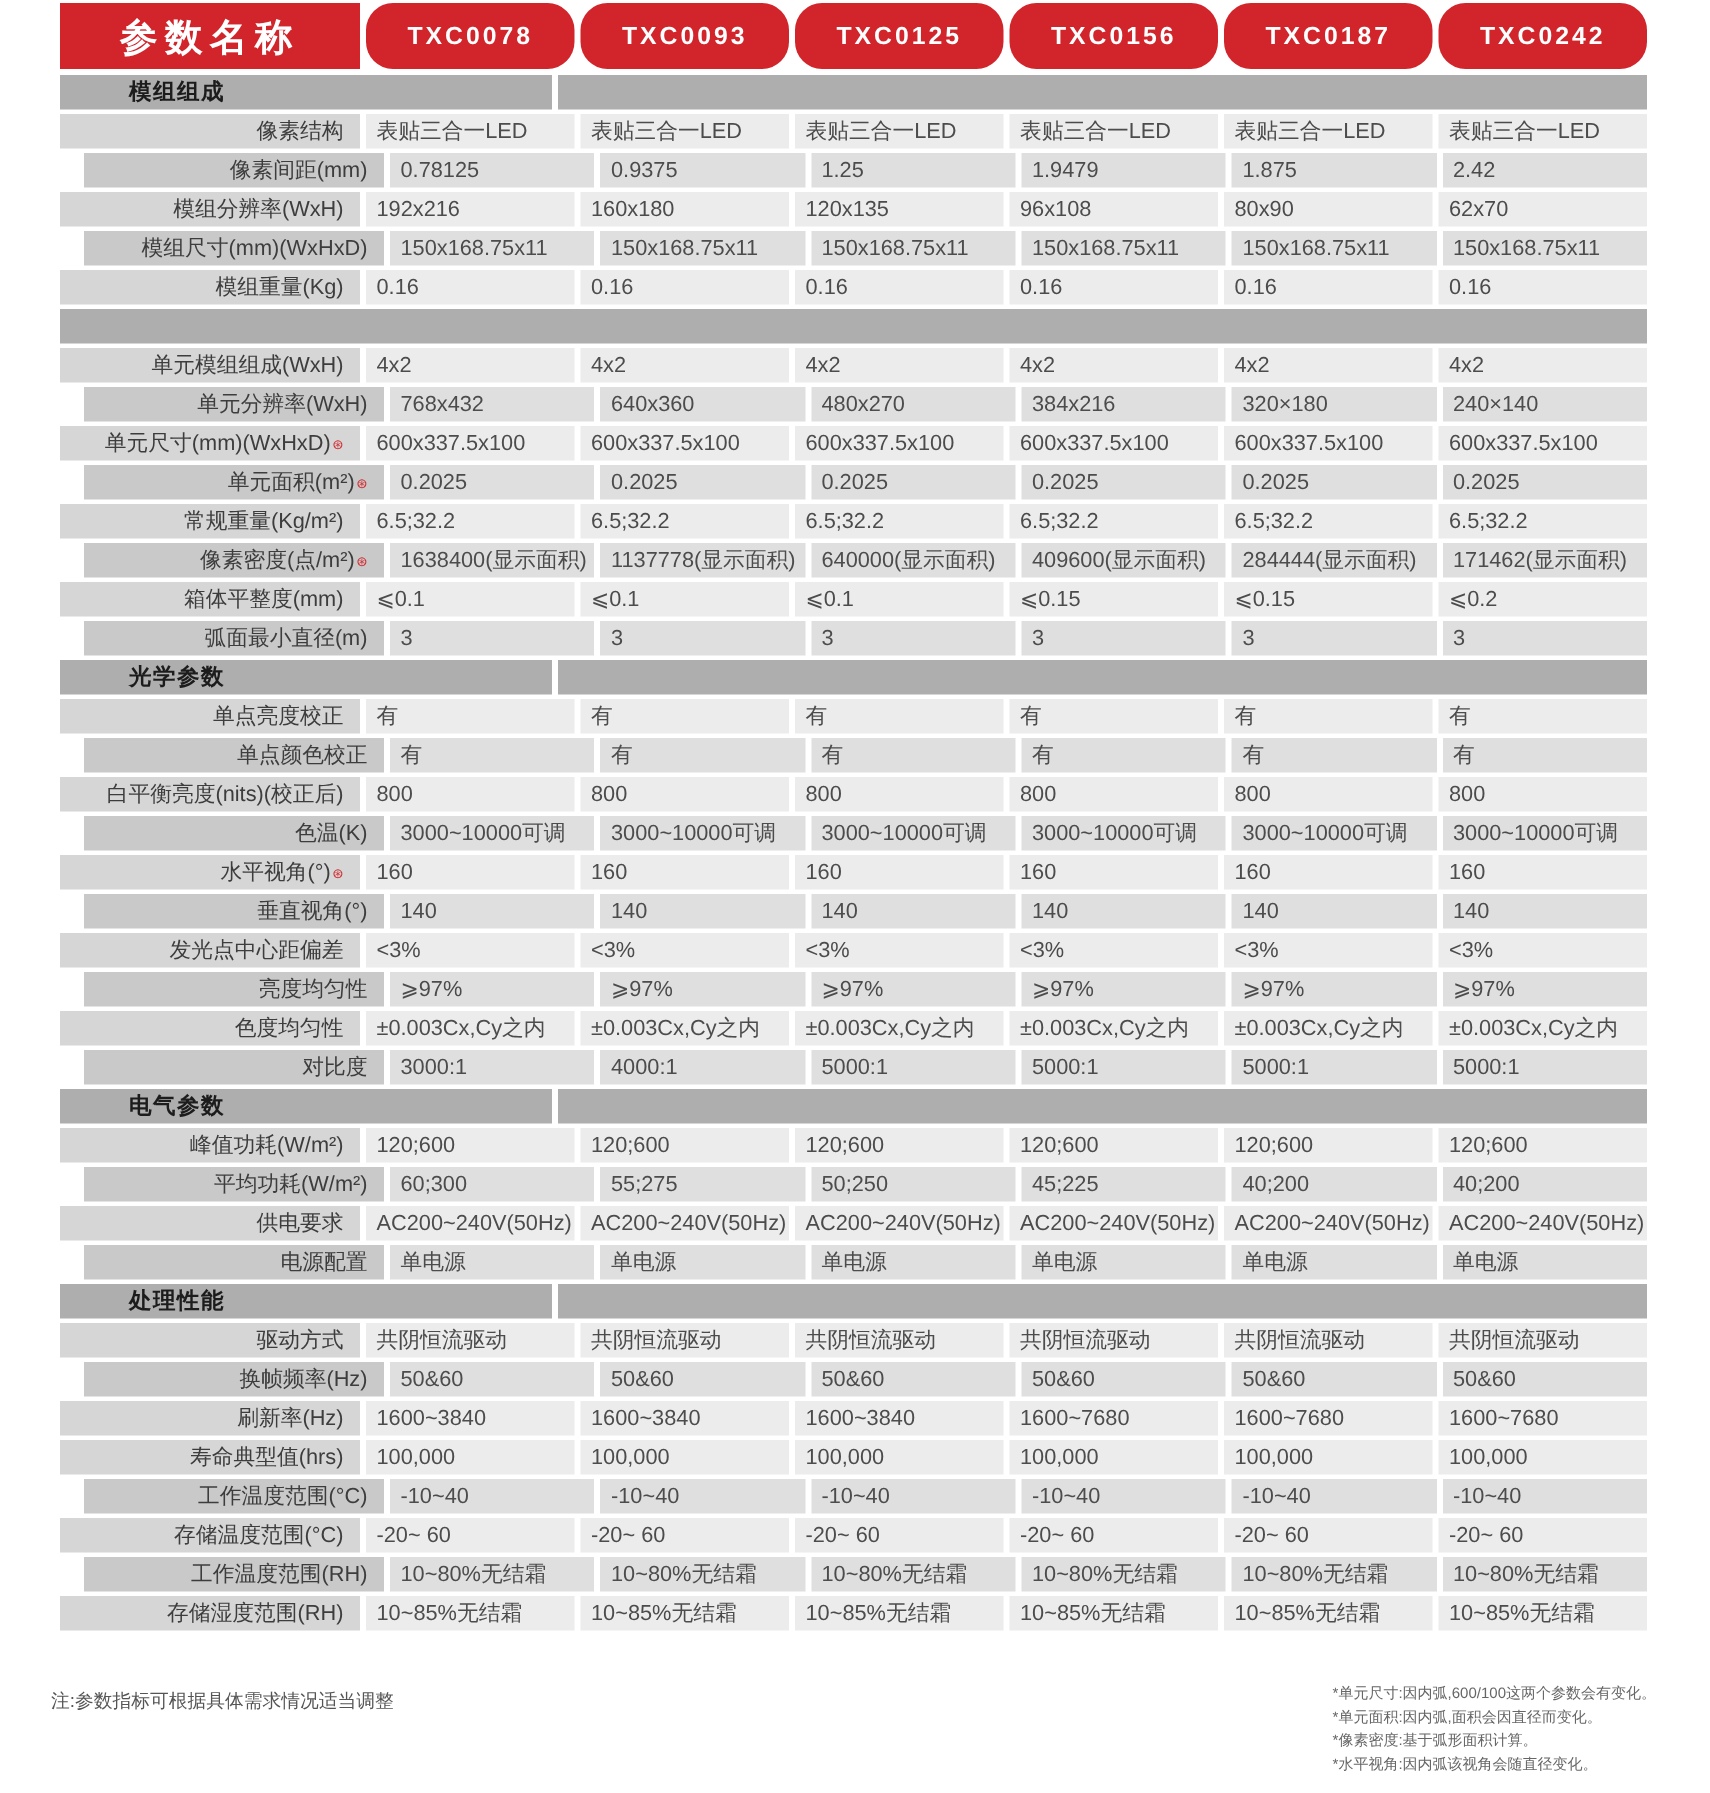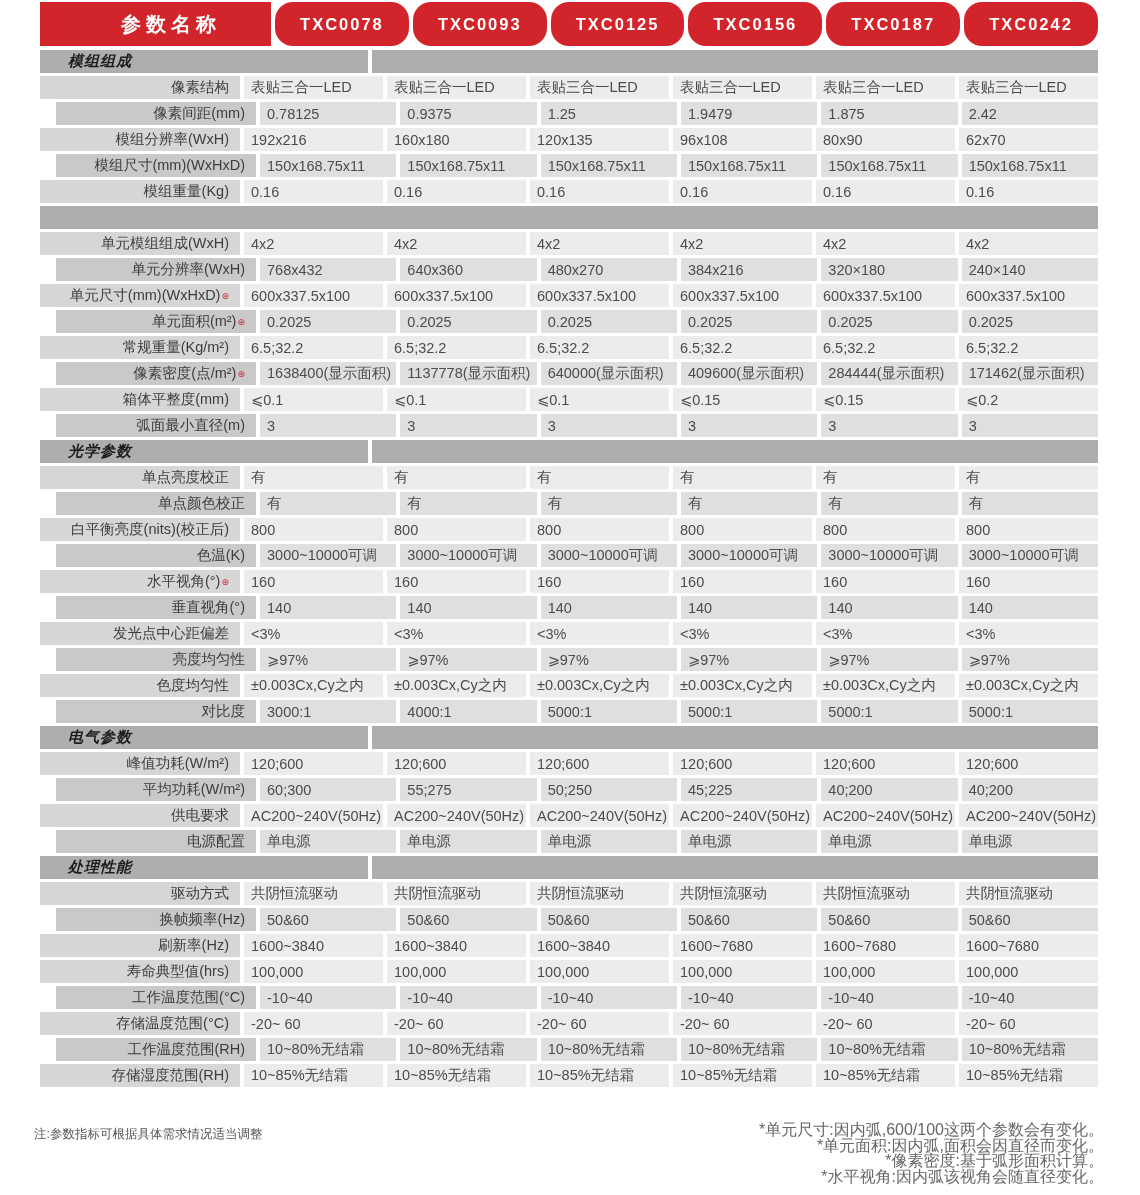--- a/index.html
+++ b/index.html
@@ -8,44 +8,44 @@
     font-family:"Liberation Sans","DejaVu Sans",sans-serif;
     -webkit-font-smoothing:antialiased;
   }
   .table-wrap{position:absolute;left:40px;top:2px;width:1058px;}
   .row{display:flex;gap:4px;margin-bottom:3px;}
   .cell{display:flex;align-items:center;overflow:hidden;white-space:nowrap;}
 
   
   .header-row{height:44px;margin-bottom:4px;}
   .header-cell{background:var(--red,#d2252b);color:#fff;font-weight:bold;justify-content:center;}
-  .title-cell{width:200px;font-size:20px;letter-spacing:5px;padding-left:31px;}
+  .title-cell{width:200px;font-size:25px;letter-spacing:5px;}
   .model-cell{flex:1;font-size:16.5px;letter-spacing:2px;border-radius:18px;}
 
   
   .section-row{height:23px;}
   .section-left{width:328px;background:var(--secgray,#aeaeae);}
   .section-right{flex:1;background:var(--secgray,#aeaeae);}
-  .section-title{font-size:15px;font-weight:bold;color:#1c1c1c;padding-left:28px;letter-spacing:1px;font-style:italic;}
+  .section-title{font-size:15px;font-weight:bold;color:#1c1c1c;padding-left:46px;letter-spacing:1px;}
 
   
   .data-row{height:23px;}
   .label-cell{width:200px;justify-content:flex-end;padding-right:11px;box-sizing:border-box;
               font-size:14.5px;color:#3d3d3d;}
   .val-cell{flex:1;padding-left:7px;box-sizing:border-box;font-size:14.5px;color:#4c4c4c;}
   .data-row.light .label-cell{background:var(--lablight,#d6d6d6);}
   .data-row.light .val-cell{background:var(--vallight,#ececec);}
   .data-row.dark .label-cell{background:var(--labdark,#c9c9c9);margin-left:16px;}
   .data-row.dark .val-cell{background:var(--valdark,#dfdfdf);}
 
   sup.mark{color:var(--red,#d2252b);font-size:9px;line-height:0;margin-left:1px;}
 
   
   .foot-left{position:absolute;left:34px;top:1126px;font-size:12.5px;color:#555;}
-  .foot-right{position:absolute;right:36px;top:1122px;font-size:16px;color:#666;line-height:15.5px;text-align:right;}
+  .foot-right{position:absolute;right:36px;top:1122px;font-size:10px;color:#666;line-height:15.5px;text-align:left;}
 </style>
 </head>
 <body style="--red: #d2252b; --secgray: #aeaeae; --lablight: #d6d6d6; --labdark: #c9c9c9; --vallight: #ececec; --valdark: #dfdfdf;">
 
 <div class="table-wrap">
   <div class="row header-row">
     <div class="cell header-cell title-cell">参数名称</div>
 
   <div class="cell header-cell model-cell">TXC0078</div>
       <div class="cell header-cell model-cell">TXC0093</div>

